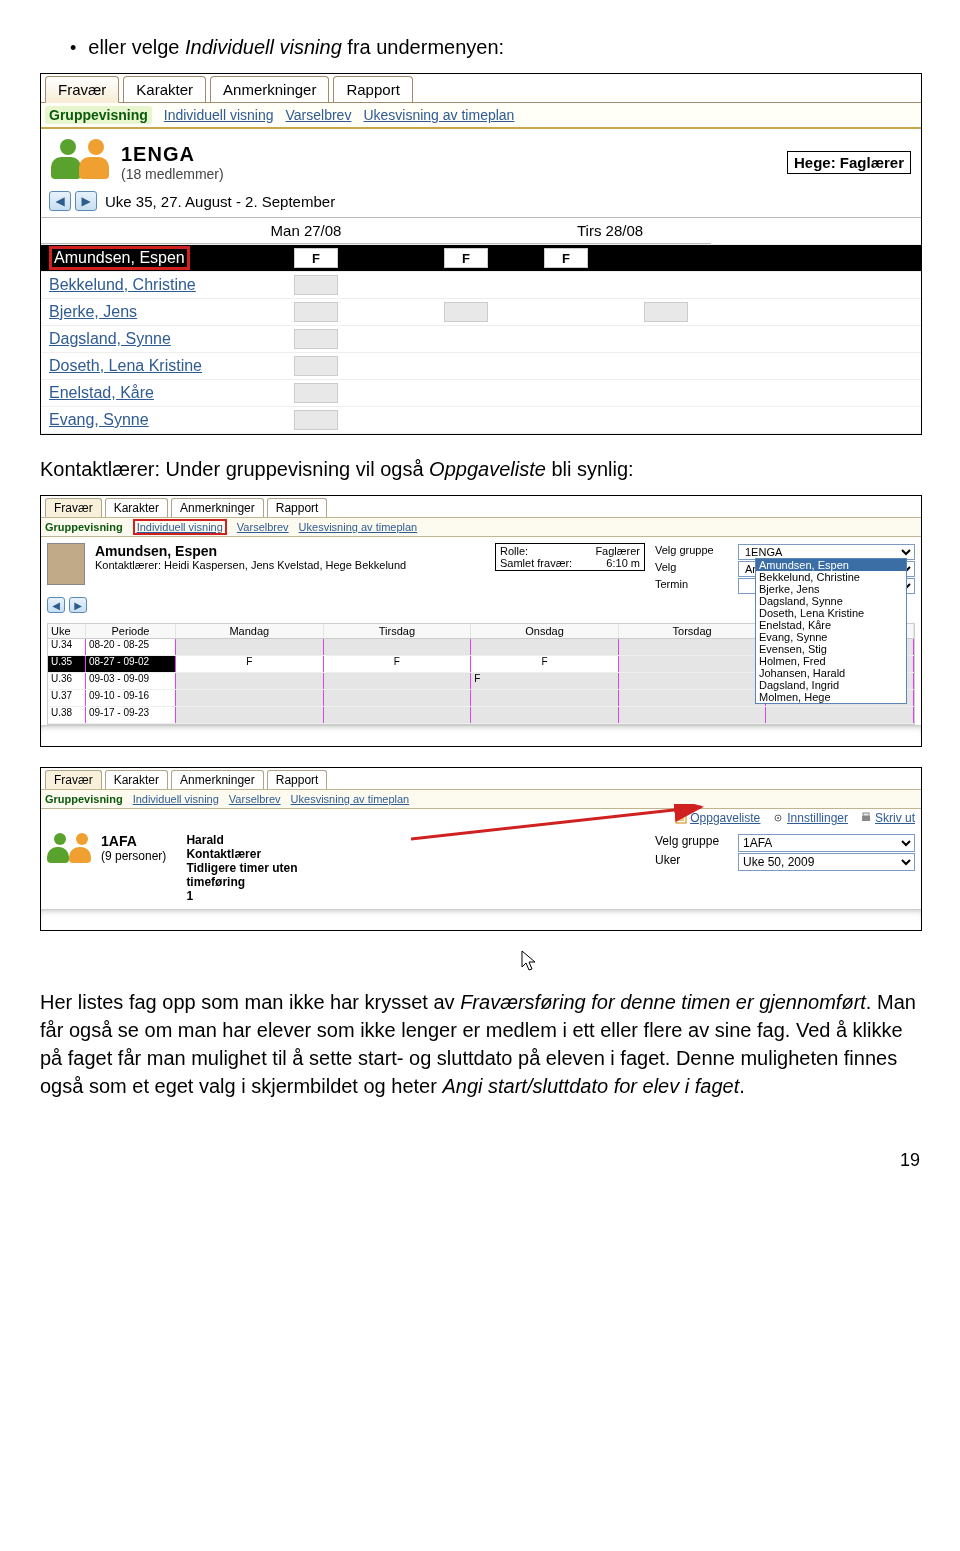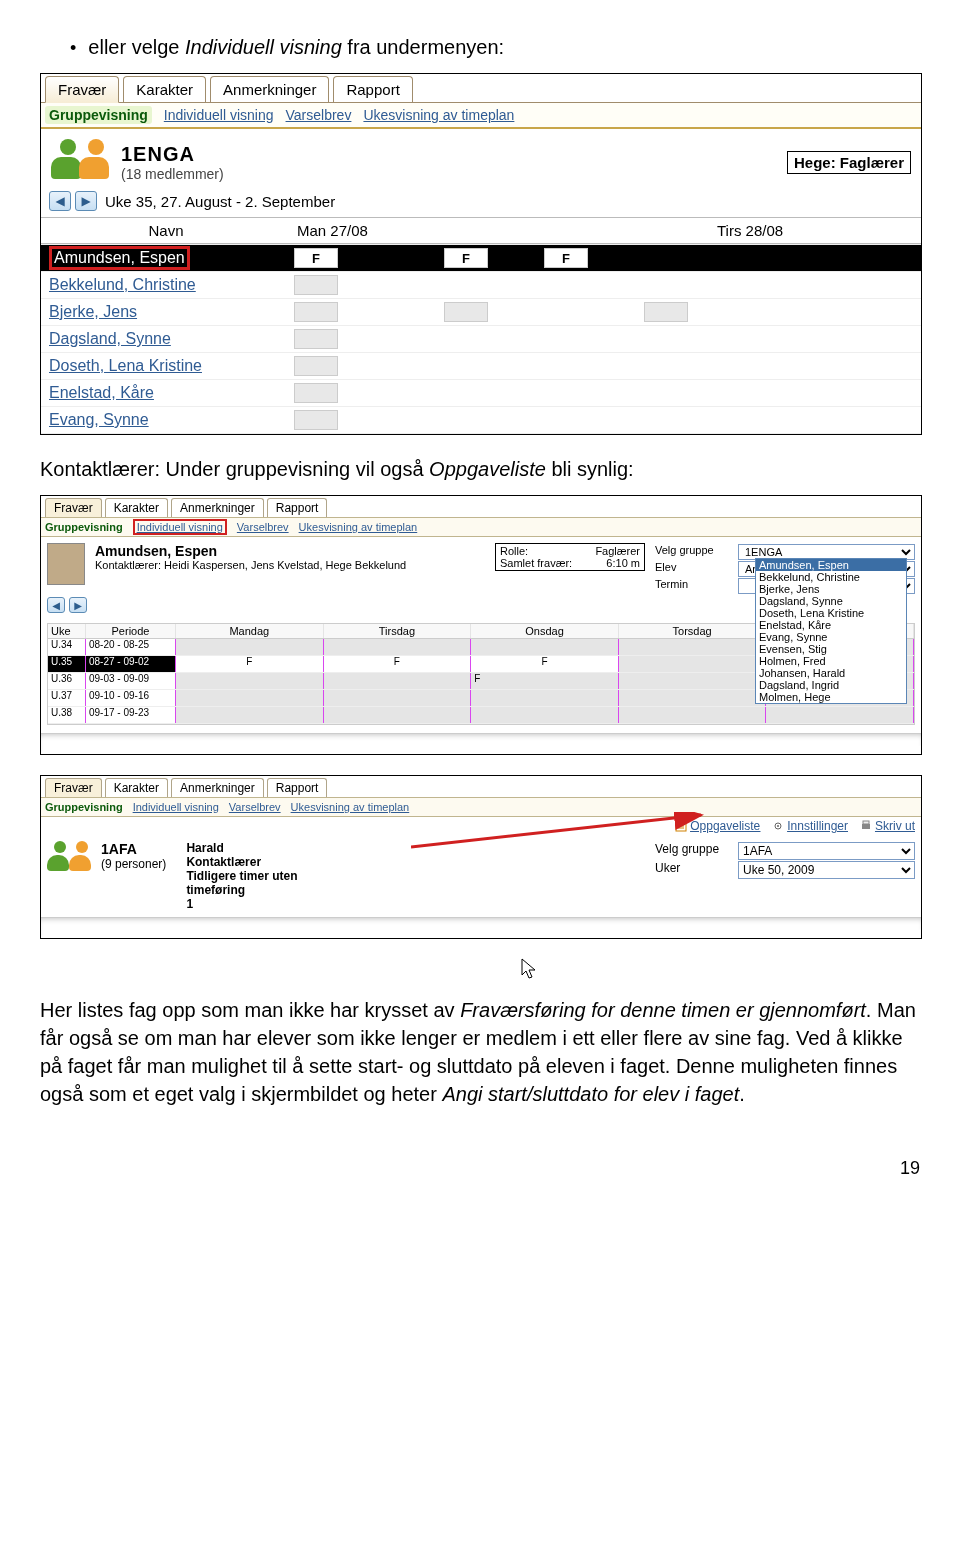--- a/index.html
+++ b/index.html
@@ -61,21 +61,21 @@
   .s2-meta .pname{font-weight:bold; font-size:14px;}
   .s2-meta .kl{font-size:11px;}
   .rolle-small{ border:1px solid #000; padding:1px 4px; font-size:11px; width:140px;}
   .rolle-small div{display:flex;justify-content:space-between;}
   .s2-side{ font-size:11px; width:260px;}
   .s2-side .row{display:grid;grid-template-columns:80px 1fr;gap:3px;margin:1px 0;}
   .s2-side select,.s2-side input{border:1px solid #7b9bc5;font-size:11px;width:100%;padding:0 2px;background:#fff;}
   .s2-dropdown { position:absolute; right:14px; top:62px; width:150px; border:1px solid #5b86b6; background:#fff; font-size:11px; z-index:5;}
   .s2-dropdown div{padding:0 3px;cursor:pointer;}
   .s2-dropdown div.sel{background:#3b6ea5;color:#fff;}
-  .s2-grid{margin:4px 6px 8px 6px;border:1px solid #ccc;}
+  .s2-grid{margin:4px 6px 0 6px;border:1px solid #ccc;}
   .s2-ghead{display:grid;grid-template-columns:38px 90px 1fr 1fr 1fr 1fr 1fr;background:#f8f8f8;border-bottom:1px solid #ccc;}
   .s2-ghead div{font-size:11px;padding:1px 3px;border-right:1px solid #e4e4e4;text-align:center;}
   .s2-ghead div:first-child{text-align:left;}
   .s2-grow{display:grid;grid-template-columns:38px 90px 1fr 1fr 1fr 1fr 1fr;border-bottom:1px solid #eee;min-height:16px;}
   .s2-grow div{font-size:10px;padding:0 3px;border-right:1px solid #d946ef;}
   .s2-grow.sel{background:#000;color:#fff;}
   .s2-grow .fcell{background:#fff;color:#000;text-align:center;}
   .s2-grow .graycell{background:#e5e5e5;}
   
   .s3{width:100%;font-size:12px;position:relative;}
@@ -150,21 +150,20 @@
     <div class="rolle-box">Hege: Faglærer</div>
   </div>
 
   <div class="week-nav">
     <span class="nav-btn">◀</span>
     <span class="nav-btn">▶</span>
     <span style="margin-left:4px">Uke 35, 27. August - 2. September</span>
   </div>
 
   <div class="grid1-head">
-    <div>Navn</div>
     <div style="grid-column: span 3">Man 27/08</div>
     <div>Tirs 28/08</div>
   </div>
 
   <div class="grid1-body" id="s1-grid">
       <div class="grow selected">
         <div class="name"><span class="name-highlight-box">Amundsen, Espen</span></div>
         <div class="cell f" style="background: rgb(255, 255, 255); border: 1px solid rgb(204, 204, 204);">F</div>
         <div class="cell " style="background: transparent; border: none;"></div>
         <div class="cell " style="background: transparent; border: none;"></div>
@@ -280,21 +279,21 @@
           <span>Samlet fravær:</span>
           <span>6:10 m</span>
         </div>
     </div>
     <div class="s2-side">
       <div class="row">
           <span>Velg gruppe</span>
           <select><option>1ENGA</option></select>
         </div>
       <div class="row">
-          <span>Elev</span>
+          <span>Velg</span>
           <select><option>Amundsen, Espen</option></select>
         </div>
       <div class="row">
           <span>Termin</span>
           <select><option></option></select>
         </div>
     </div>
   </div>
 
   <div class="s2-dropdown" id="s2-dd">

